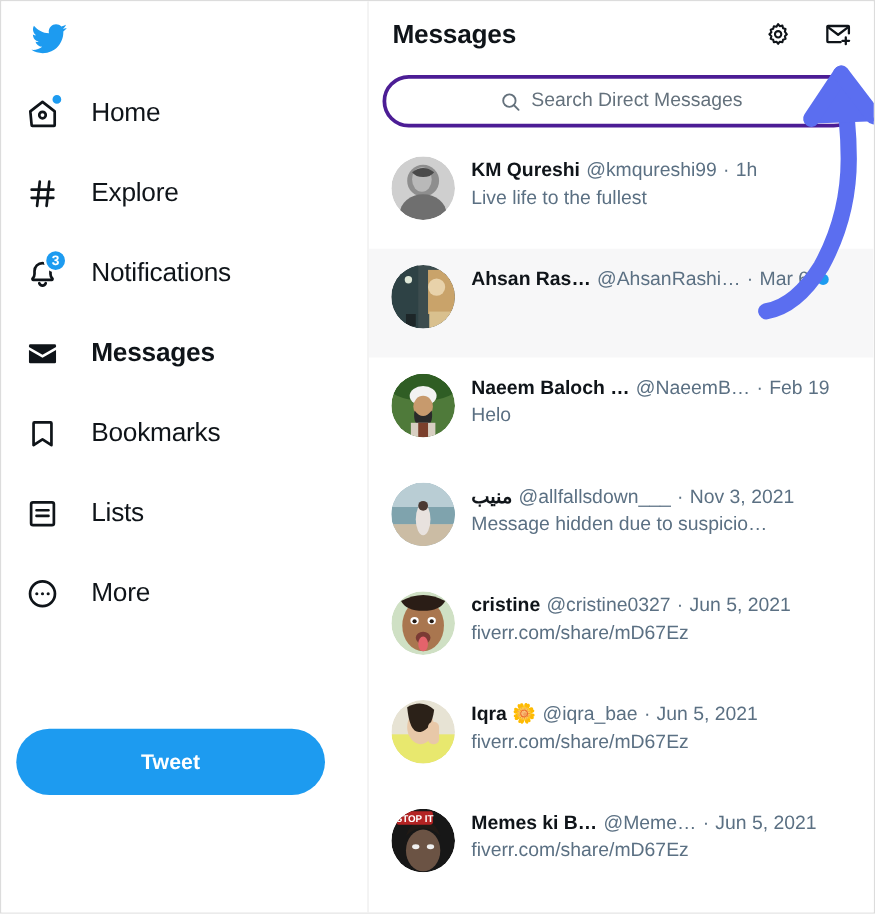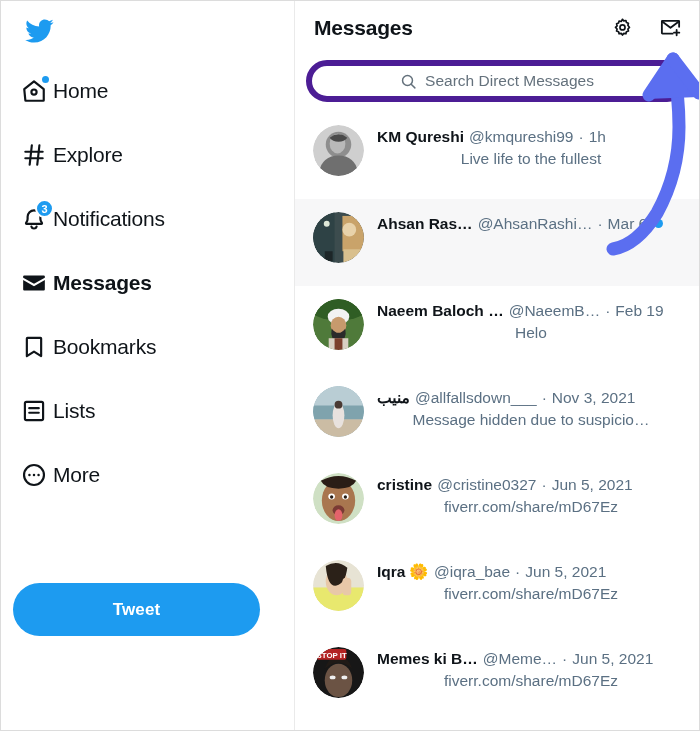--- a/index.html
+++ b/index.html
@@ -43,20 +43,21 @@
   }
   .nav-icon {
     width: 38px; height: 38px;
     position: relative;
     display: flex; align-items: center; justify-content: center;
     flex: 0 0 38px;
   }
   .nav-label {
     font-size: 21px;
     color: #0f1419;
+    margin-left: 20px;
     letter-spacing: -0.2px;
     white-space: nowrap;
   }
   .nav-label.active { font-weight: bold; }
   .badge-dot {
     position: absolute;
     top: 2px; right: 2px;
     width: 11px; height: 11px;
     border-radius: 50%;
     background: #1d9bf0;
@@ -123,21 +124,21 @@
     border-radius: 50%;
     display: flex; align-items: center; justify-content: center;
     cursor: pointer;
     background: transparent;
     border: none;
   }
 
   .search-wrap { padding: 6px 11px 10px 11px; }
   .search-pill {
     height: 42px;
-    border: 6px solid #4c1d95;
+    border: 3px solid #4c1d95;
     border-radius: 999px;
     display: flex;
     align-items: center;
     justify-content: center;
     gap: 8px;
     background: #ffffff;
     cursor: text;
   }
   .search-placeholder {
     font-size: 15.5px;
@@ -199,21 +200,20 @@
     margin-left: 2px;
   }
   .dm-preview {
     font-size: 15.5px;
     color: #5b7083;
     line-height: 21px;
     margin-top: 1px;
     white-space: nowrap;
     overflow: hidden;
     text-overflow: ellipsis;
-    text-align: center;
   }
   .dm-preview.unread { color: #0f1419; font-weight: bold; }
 
   
   .annotation {
     position: absolute;
     left: 0; top: 0;
     width: 700px; height: 731px;
     pointer-events: none;
     z-index: 50;

